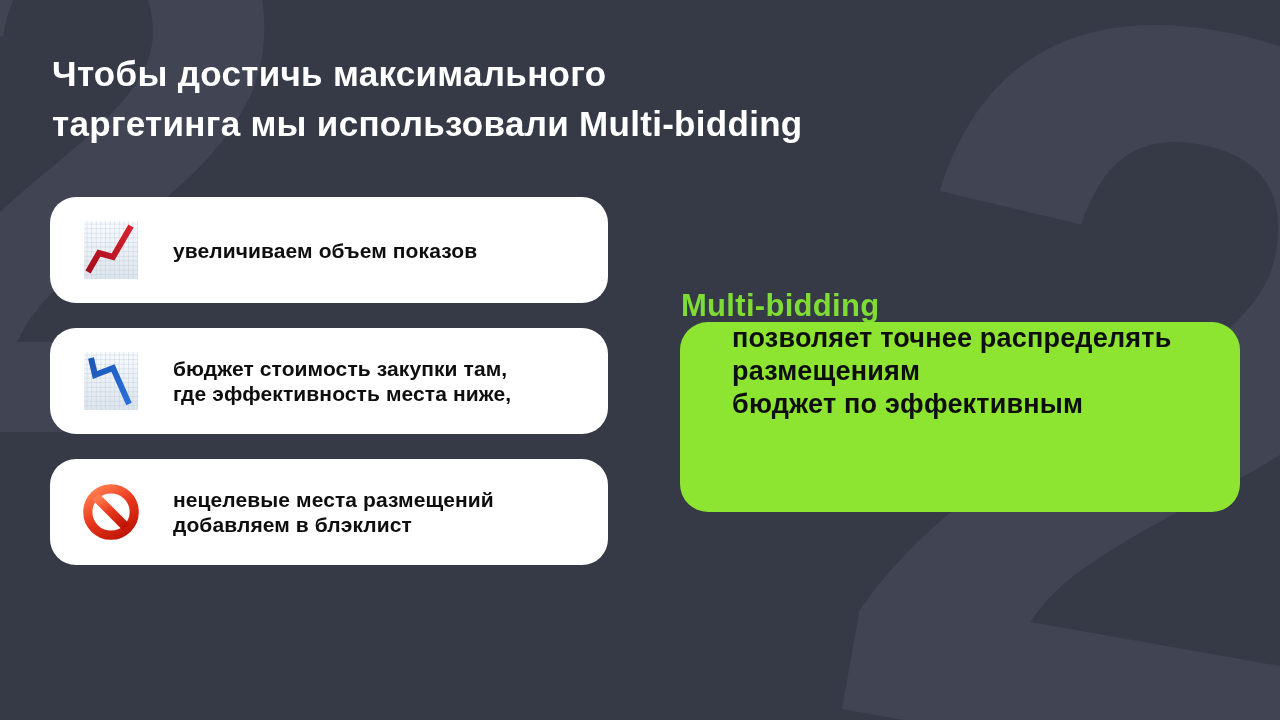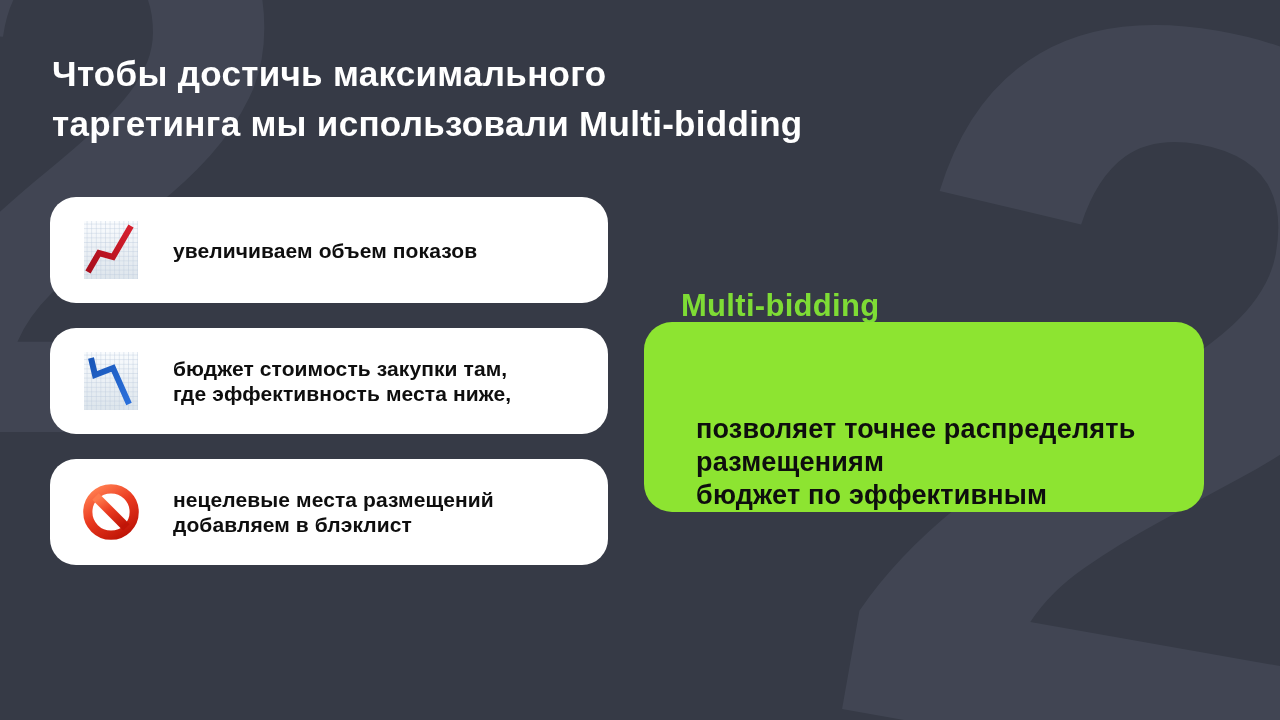--- a/index.html
+++ b/index.html
@@ -80,27 +80,27 @@
     position:absolute;
     left:681px; top:256px;
     font-size:31px;
     font-weight:700;
     letter-spacing:0.3px;
     color:var(--heading-green,#7EDC35);
     margin-top:32px;
   }
   .green-card{
     position:absolute;
-    left:644px; top:322px;
+    left:680px; top:322px;
     width:560px; height:190px;
     background:var(--accent-green,#8DE431);
     border-radius:28px;
     display:flex;
     flex-direction:column;
-    justify-content:flex-end;
+    justify-content:flex-start;
     padding-left:52px;
     padding-right:36px;
   }
   .green-card .green-text{
     font-size:27px;
     line-height:33px;
     font-weight:700;
     color:var(--body-text,#0E0E0E);
     letter-spacing:0.2px;
   }

